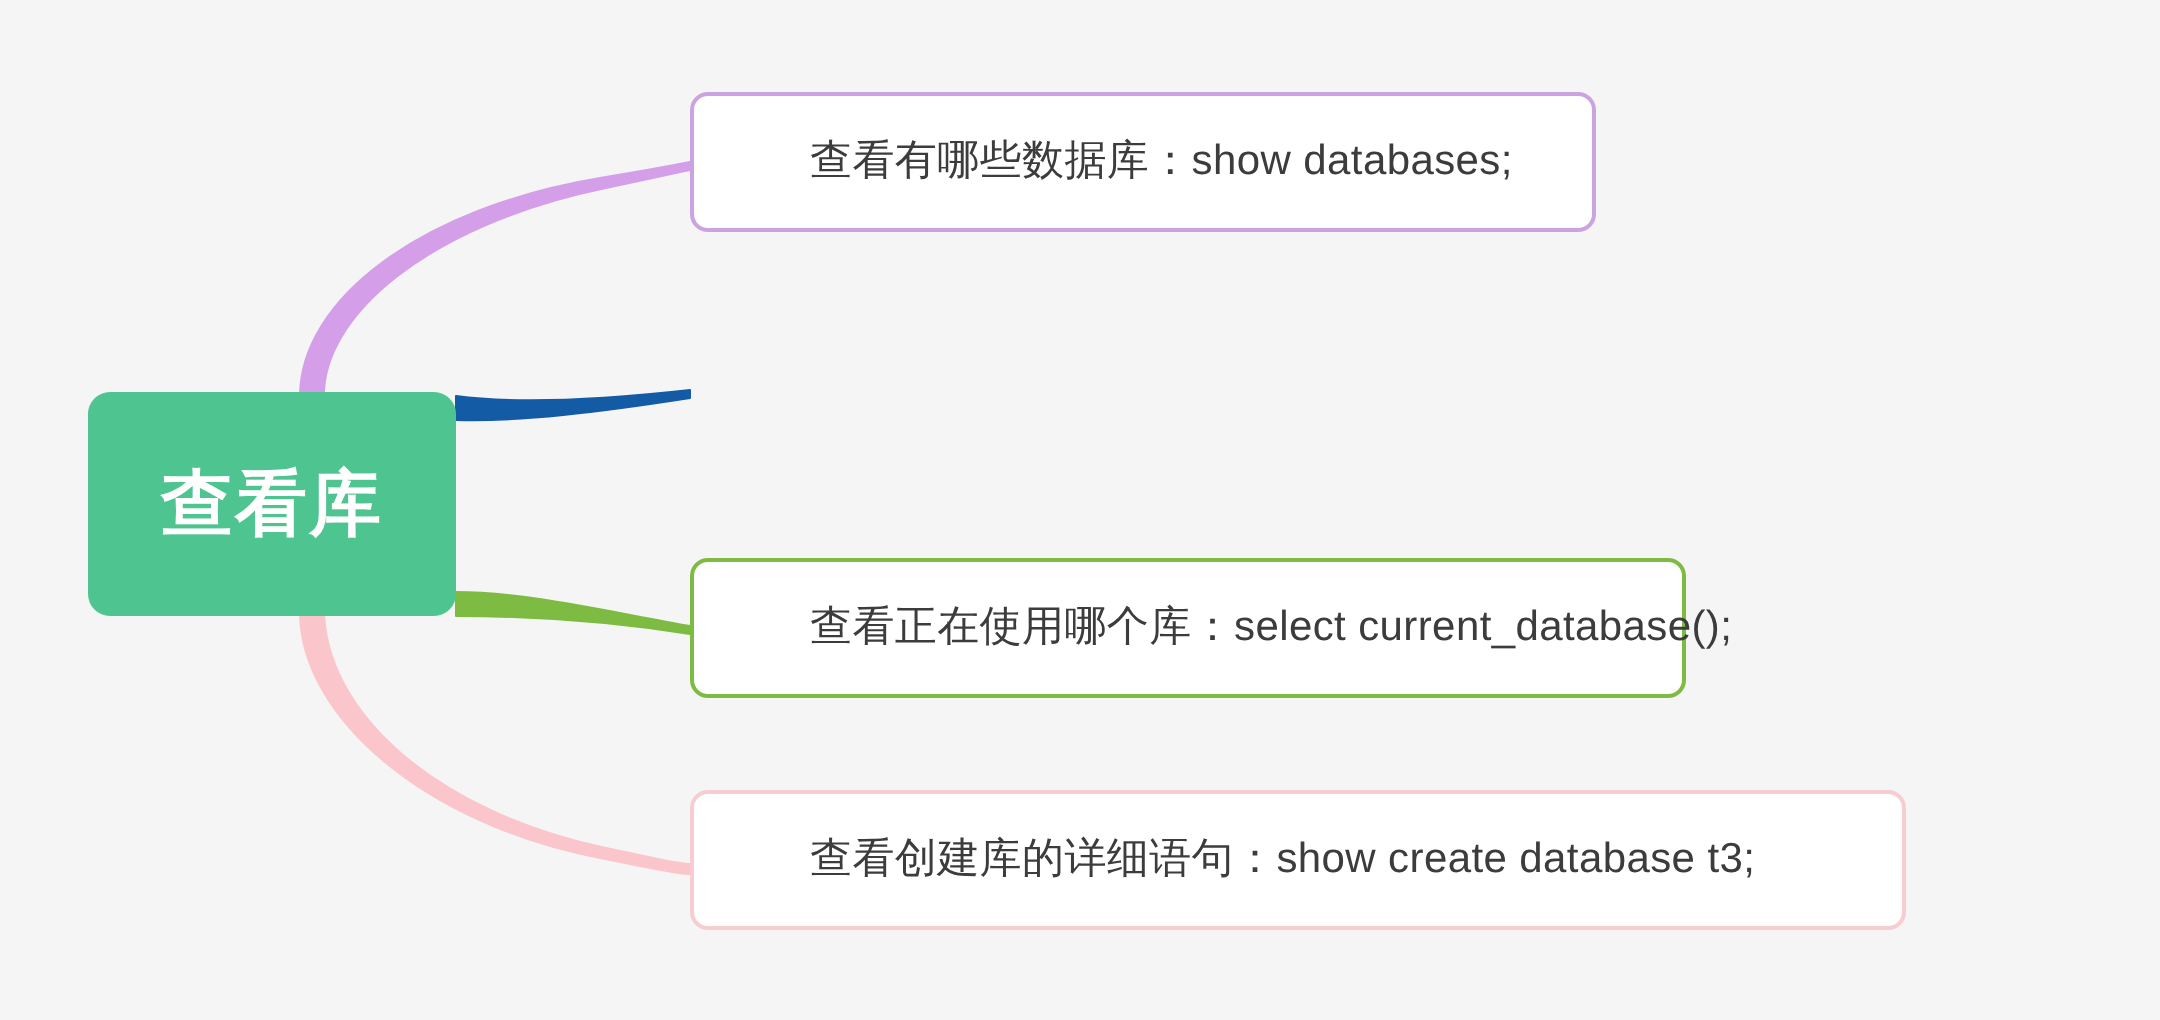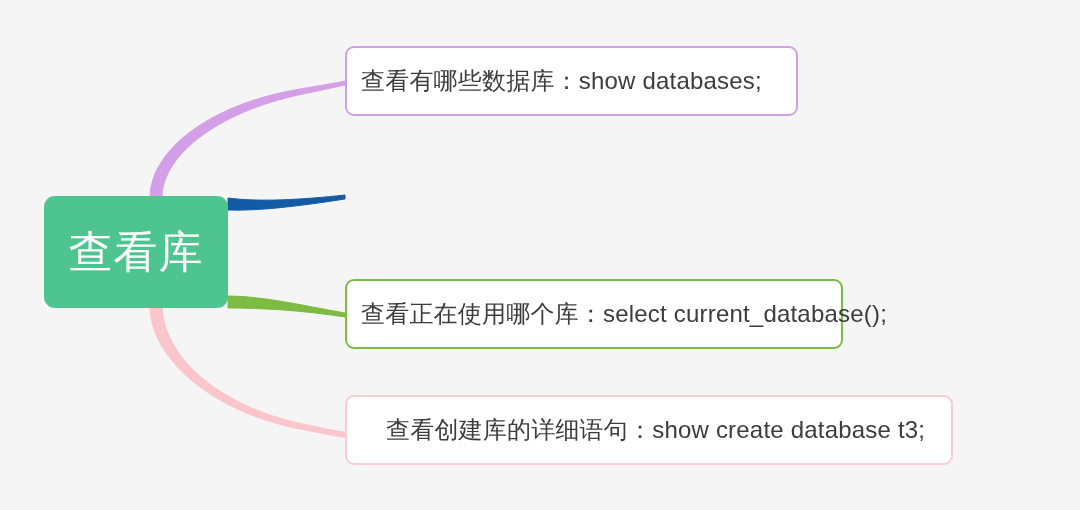--- a/index.html
+++ b/index.html
@@ -35,44 +35,46 @@
     align-items: center;
     background: #ffffff;
     border-style: solid;
     border-radius: 9px;
     z-index: 3;
   }
   .node .node-text {
     display: block;
     width: 100%;
     color: #3c3c3c;
-    font-size: 24px;
+    font-size: 21px;
     line-height: 26px;
     white-space: nowrap;
     padding: 0 14px;
     letter-spacing: 0.2px;
+    margin-left: 44px;
   }
   #center-node {
     position: absolute;
     left: 44px;
     top: 196px;
     width: 184px;
     height: 112px;
     border-radius: 11px;
     display: flex;
     align-items: center;
     justify-content: center;
     z-index: 4;
   }
   #center-node .center-text {
     color: #ffffff;
-    font-size: 44px;
+    font-size: 36px;
     line-height: 50px;
     white-space: nowrap;
     letter-spacing: 1px;
+    font-weight: bold;
   }
   
   #node-1 { left: 345px;  top: 46px;  width: 453px; height: 70px; }
   #node-2 { left: 345px;  top: 163px; width: 686px; height: 71px; }
   #node-3 { left: 345px;  top: 279px; width: 498px; height: 70px; }
   #node-4 { left: 345px;  top: 395px; width: 608px; height: 70px; }
 </style>
 </head>
 <body style="background: rgb(245, 245, 245);">
 
@@ -99,17 +101,17 @@
 
   <div class="node" id="node-1" style="border-color: rgb(203, 163, 224); border-width: 2px;">
     <span class="node-text">查看有哪些数据库：show databases;</span>
   </div>
 
 
   <div class="node" id="node-3" style="border-color: rgb(125, 187, 66); border-width: 2px;">
     <span class="node-text">查看正在使用哪个库：select current_database();</span>
   </div>
 
-  <div class="node" id="node-4" style="border-color: rgb(248, 205, 210); border-width: 2px; padding-left: 25px;">
+  <div class="node" id="node-4" style="border-color: rgb(248, 205, 210); border-width: 2px;">
     <span class="node-text">查看创建库的详细语句：show create database t3;</span>
   </div>
 
 </div>
 
 </body></html>

